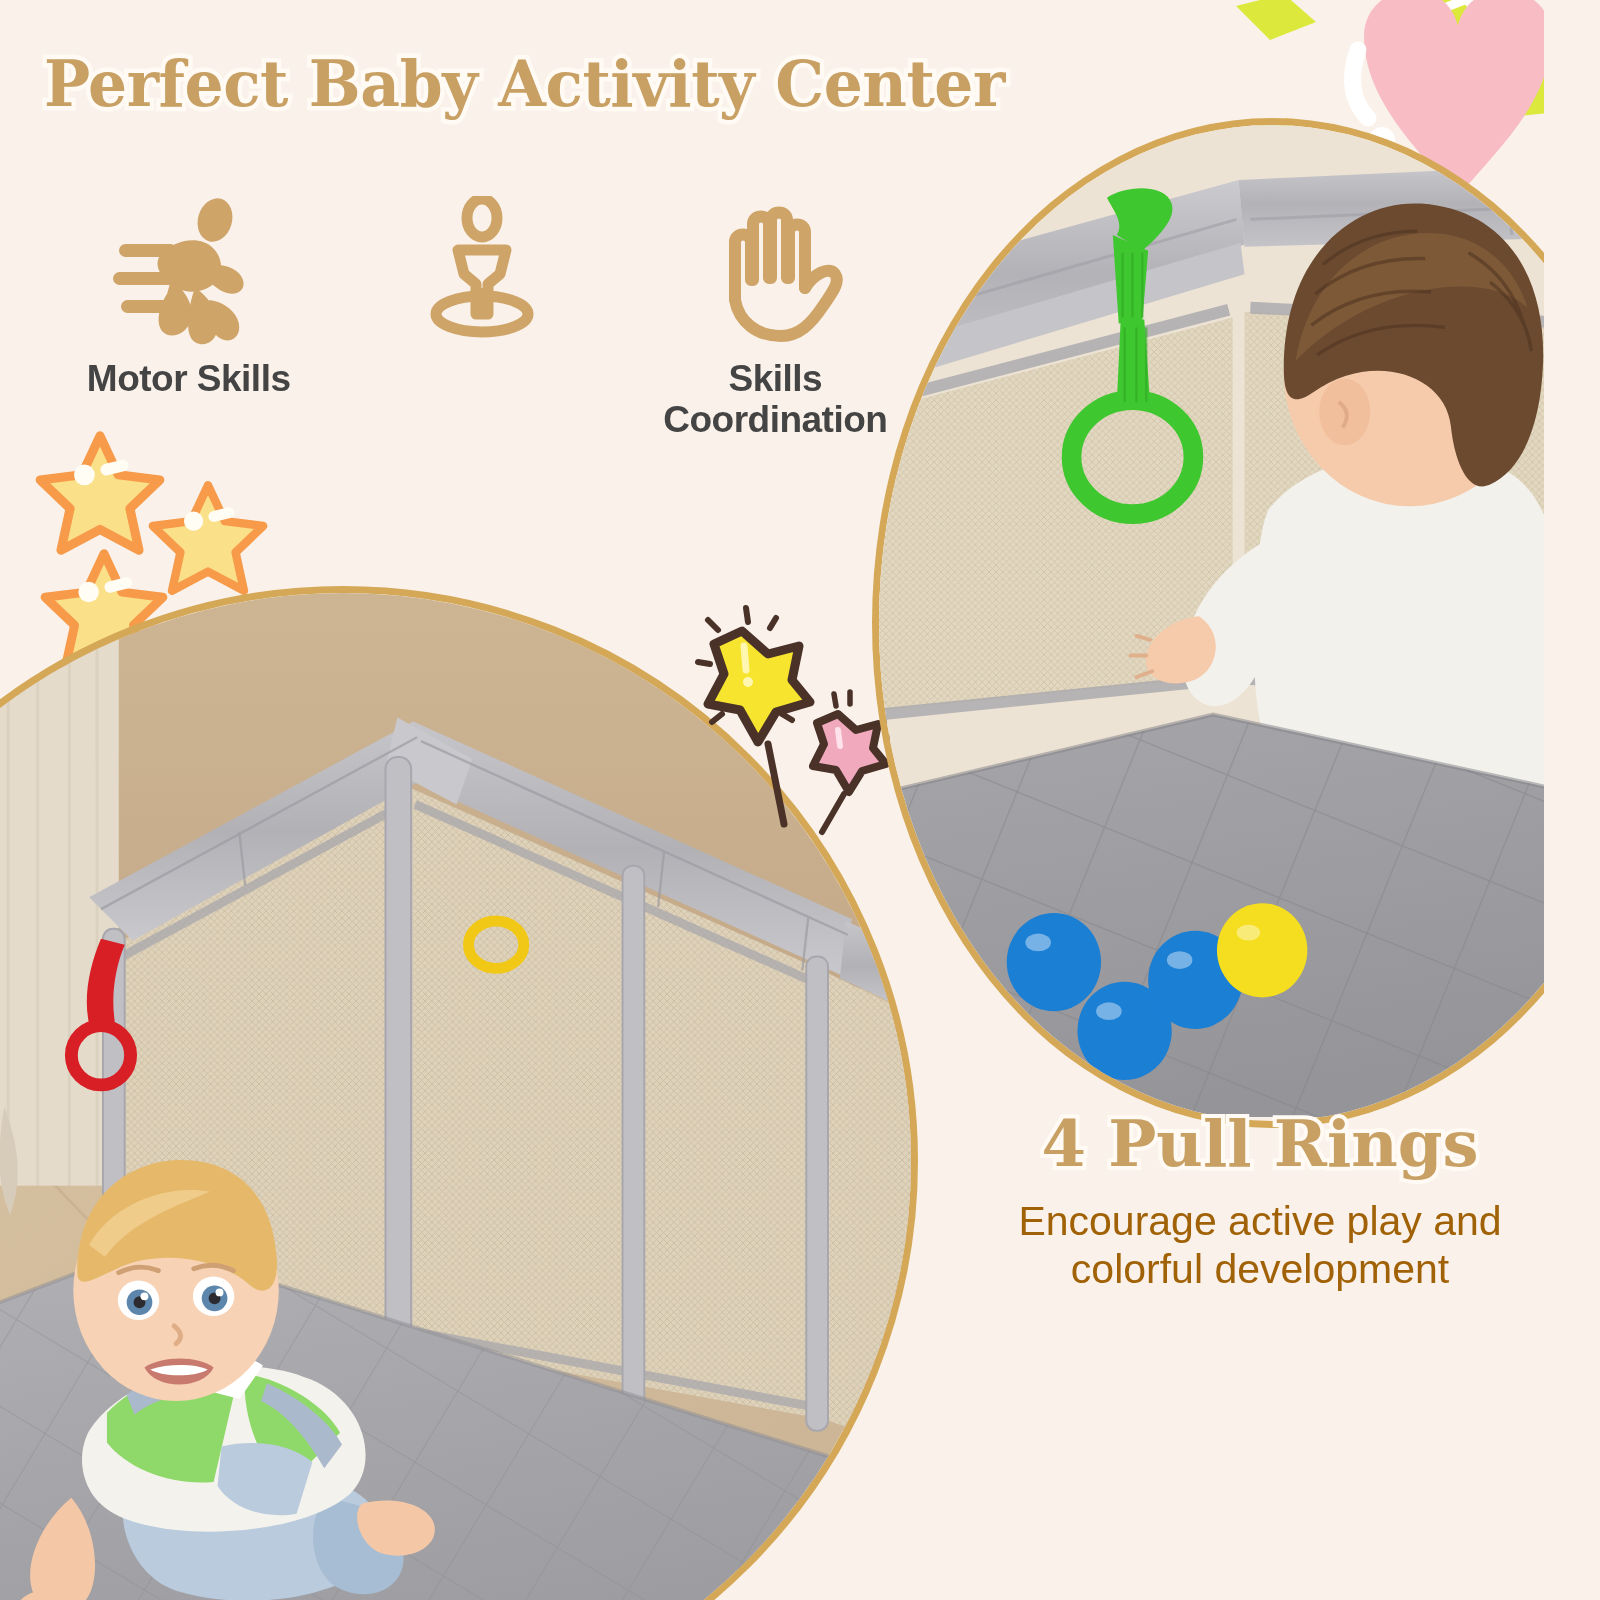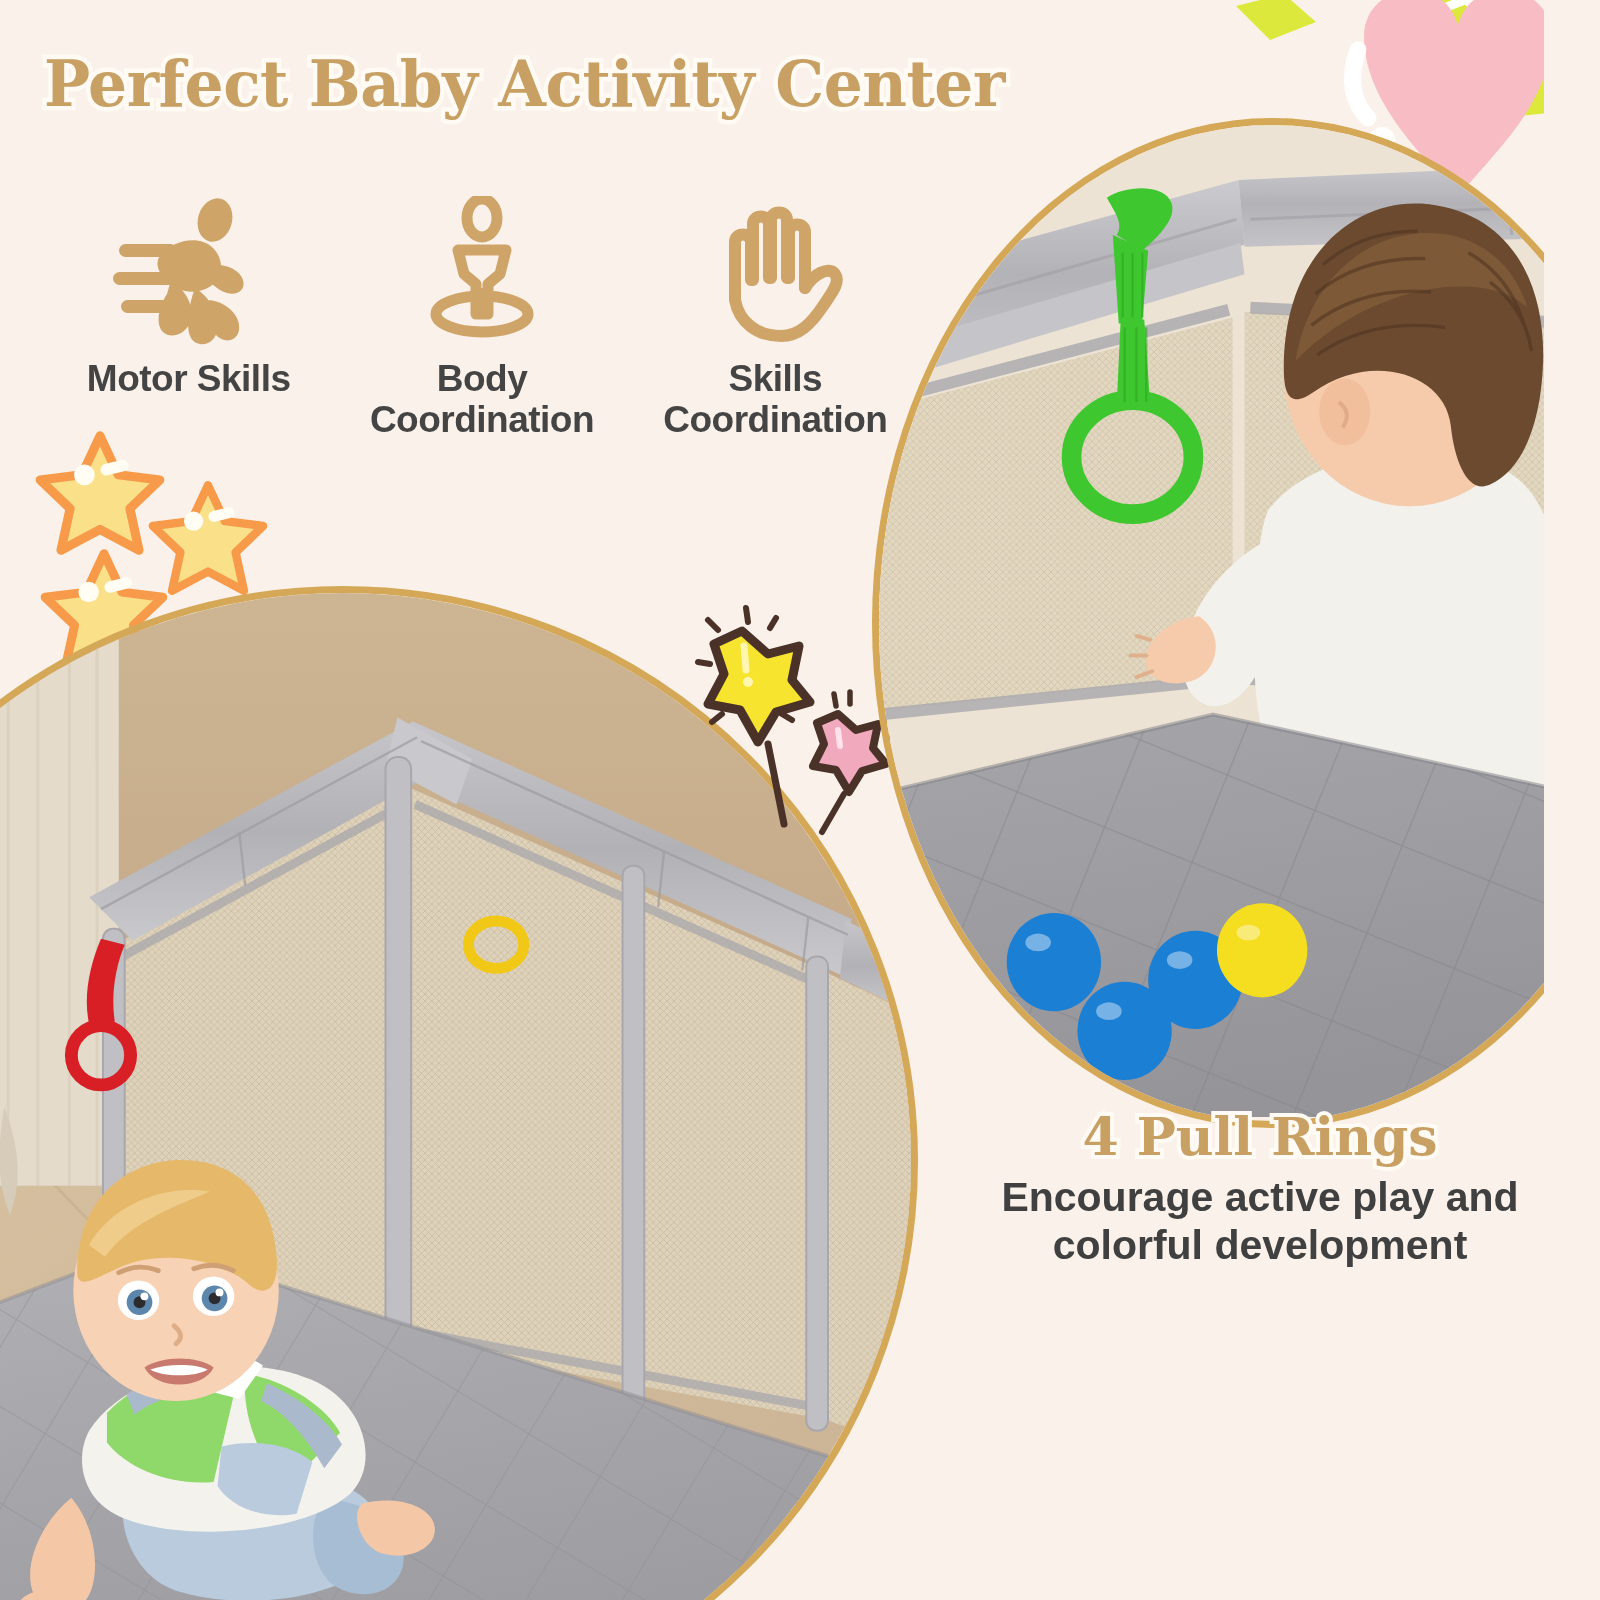--- a/index.html
+++ b/index.html
@@ -50,25 +50,25 @@
   .circ-main{left:-232px;top:586px;width:1150px;height:1150px;}
   
   .circ-inset{left:872px;top:118px;width:800px;height:1010px;border-radius:50%;}
 
   .photo{position:absolute;inset:0;}
 
   
   .cap{position:absolute;text-align:center;}
   .cap-h{
     font-family:"DejaVu Serif",serif;font-weight:bold;
-    font-size:52px;color:#c9a063;
+    font-size:64px;color:#c9a063;
     -webkit-text-stroke:8px #fffaf4;paint-order:stroke fill;
     white-space:nowrap;
   }
-  .cap-b{font-size:41px;color:#404040;line-height:1.18;margin-top:6px;font-weight:700;}
+  .cap-b{font-size:41px;color:#a16207;line-height:1.18;margin-top:16px;font-weight:400;}
 
   .cap-rings{left:930px;top:1106px;width:660px;}
   .cap-balls{left:880px;top:1396px;width:560px;text-align:left;}
   .cap-balls .cap-h{text-align:left;}
   .cap-balls .cap-b{text-align:left;}
 </style>
 </head>
 <body>
 
 <div class="stage">
@@ -137,24 +137,20 @@
     <div class="feat">
       <div class="feat-ico">
         <svg width="160" height="150" viewBox="0 0 160 150">
           <g fill="none" stroke="#cfa469" stroke-width="11" stroke-linejoin="round" stroke-linecap="round">
             <ellipse cx="80" cy="22" rx="15" ry="19"></ellipse>
             <path d="M56 54 L104 54 L98 78 L86 88 L86 118 L74 118 L74 88 L62 78 Z"></path>
             <ellipse cx="80" cy="118" rx="46" ry="18"></ellipse>
           </g>
           <path d="M74 92 L86 92 L86 122 L74 122 Z" fill="#cfa469"></path>
         </svg>
-      </div>
-      <div class="feat-lbl">
-        <div>Body</div>
-        <div>Coordination</div>
       </div>
     </div>
 
     <div class="feat">
       <div class="feat-ico">
         <svg width="160" height="150" viewBox="0 0 160 150">
           <g fill="none" stroke="#cfa469" stroke-width="12" stroke-linecap="round" stroke-linejoin="round">
             <path d="M40 96 L40 46 C40 36 56 36 56 46 L56 84"></path>
             <path d="M58 84 L58 28 C58 18 74 18 74 28 L74 82"></path>
             <path d="M76 82 L76 24 C76 14 92 14 92 24 L92 82"></path>

